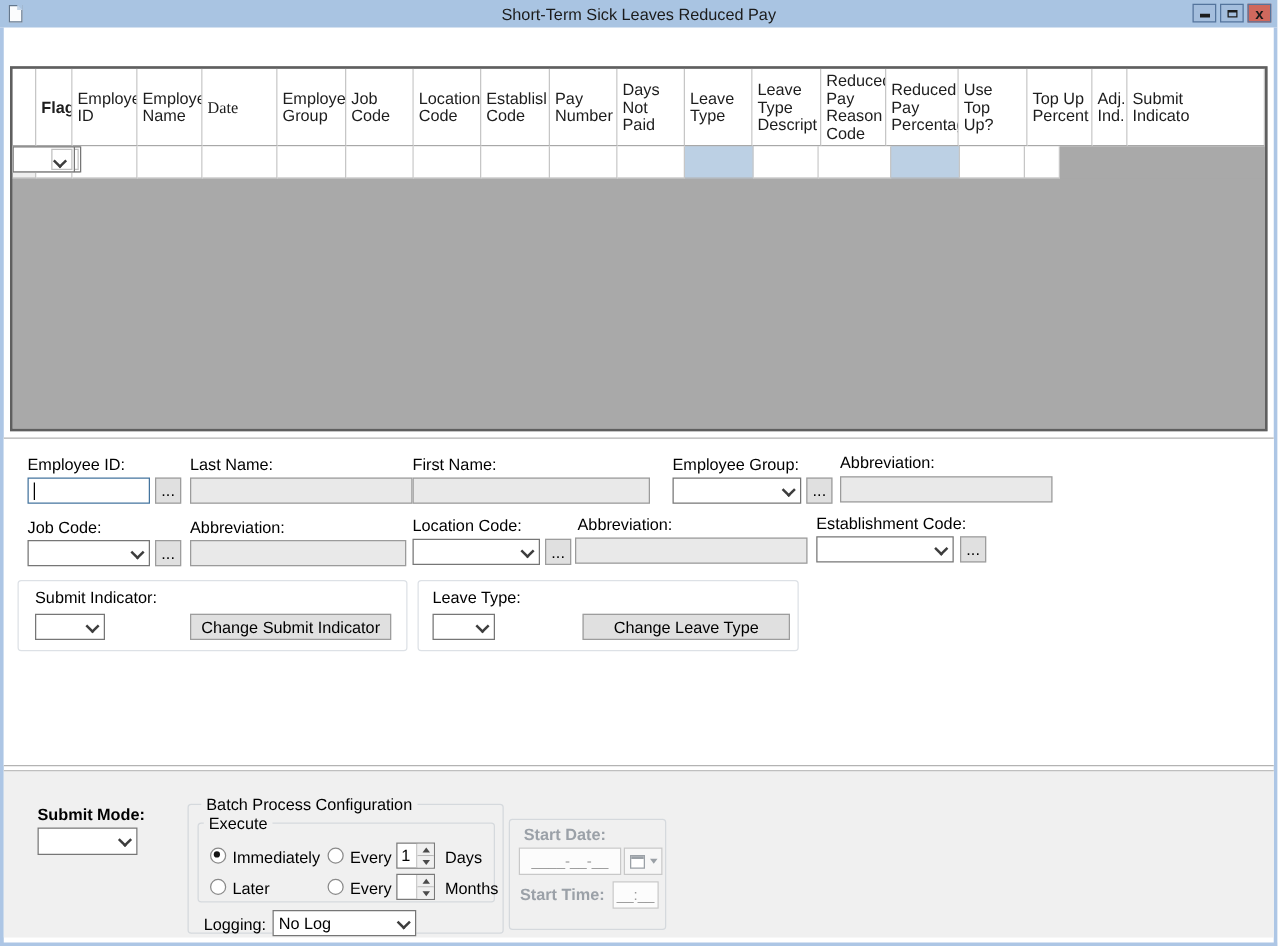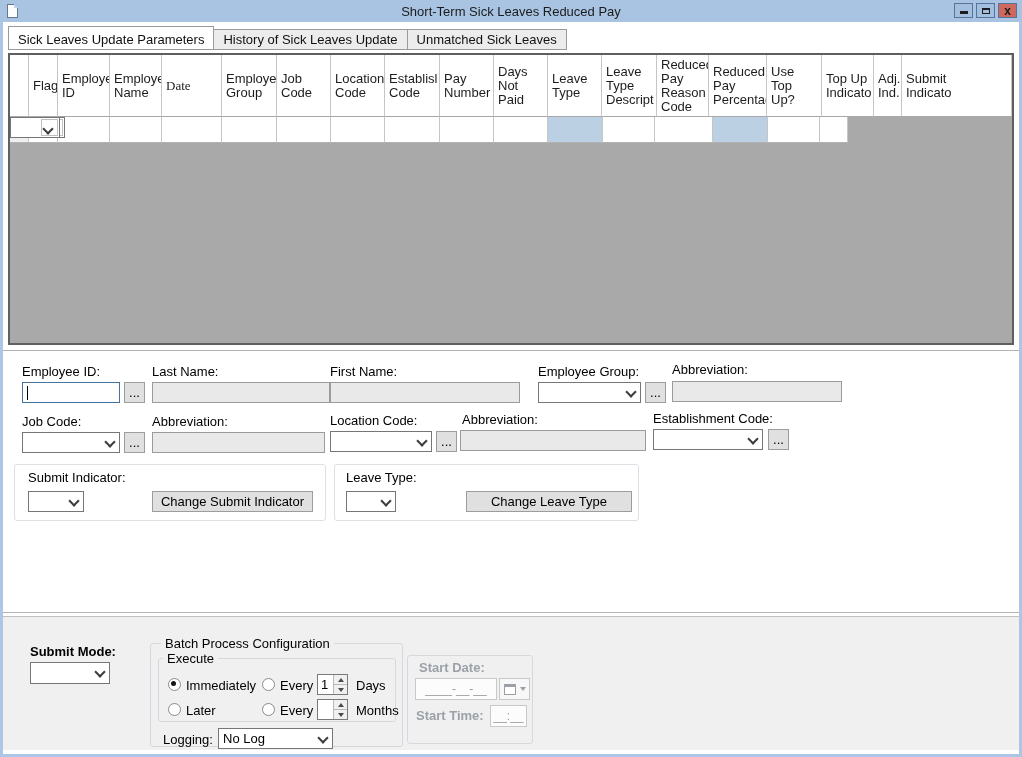--- a/index.html
+++ b/index.html
@@ -99,30 +99,25 @@
         </div>
       <div class="win-btn close">
           <span class="glyph-close">x</span>
         </div>
     </div>
   </div>
   <div class="win-border wb-l"></div>
   <div class="win-border wb-r"></div>
   <div class="win-border wb-b"></div>
 
-  <div class="tabs">
-    <div class="tab active">Sick Leaves Update Parameters</div>
-    <div class="tab">History of Sick Leaves Update</div>
-    <div class="tab">Unmatched Sick Leaves</div>
-  </div>
 
   <div id="grid">
     <div id="grid-header">
         <div class="gh" style="width: 19px;"></div>
-        <div class="gh" style="width: 29px;">Flag</div>
+        <div class="gh" style="width: 29px; font-weight: bold;">Flag</div>
         <div class="gh" style="width: 52px;">Employe
 ID</div>
         <div class="gh" style="width: 52px;">Employe
 Name</div>
         <div class="gh" style="width: 60px; font-family: Liberation Serif, serif;">Date</div>
         <div class="gh" style="width: 55px;">Employe
 Group</div>
         <div class="gh" style="width: 54px;">Job
 Code</div>
         <div class="gh" style="width: 54px;">Location
@@ -143,21 +138,21 @@
 Pay
 Reason
 Code</div>
         <div class="gh" style="width: 58px;">Reduced
 Pay
 Percentag</div>
         <div class="gh" style="width: 55px;">Use
 Top
 Up?</div>
         <div class="gh" style="width: 52px;">Top Up
-Indicato</div>
+Percent</div>
         <div class="gh" style="width: 28px;">Adj.
 Ind.</div>
         <div class="gh" style="width: 50px; flex-grow: 1;">Submit
 Indicato</div>
       </div>
     <div id="grid-newrow">
         <div class="gc selector" style="width: 19px;">
           <span class="newmark">*</span>
         </div>
         <div class="gc text" style="width: 29px;"></div>

